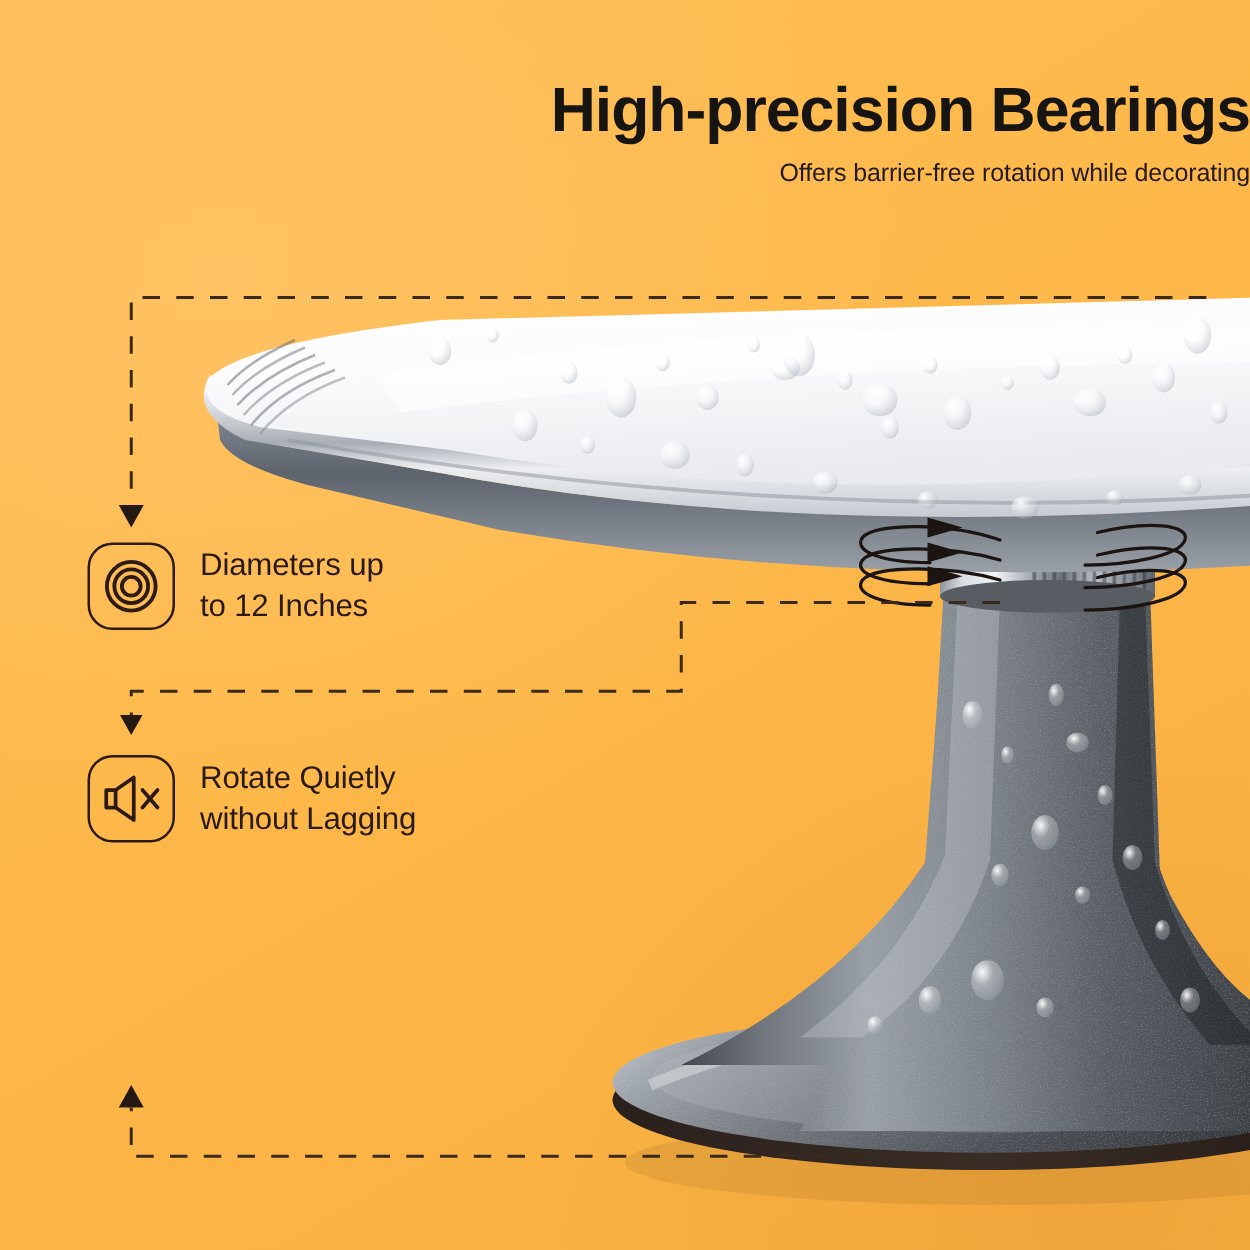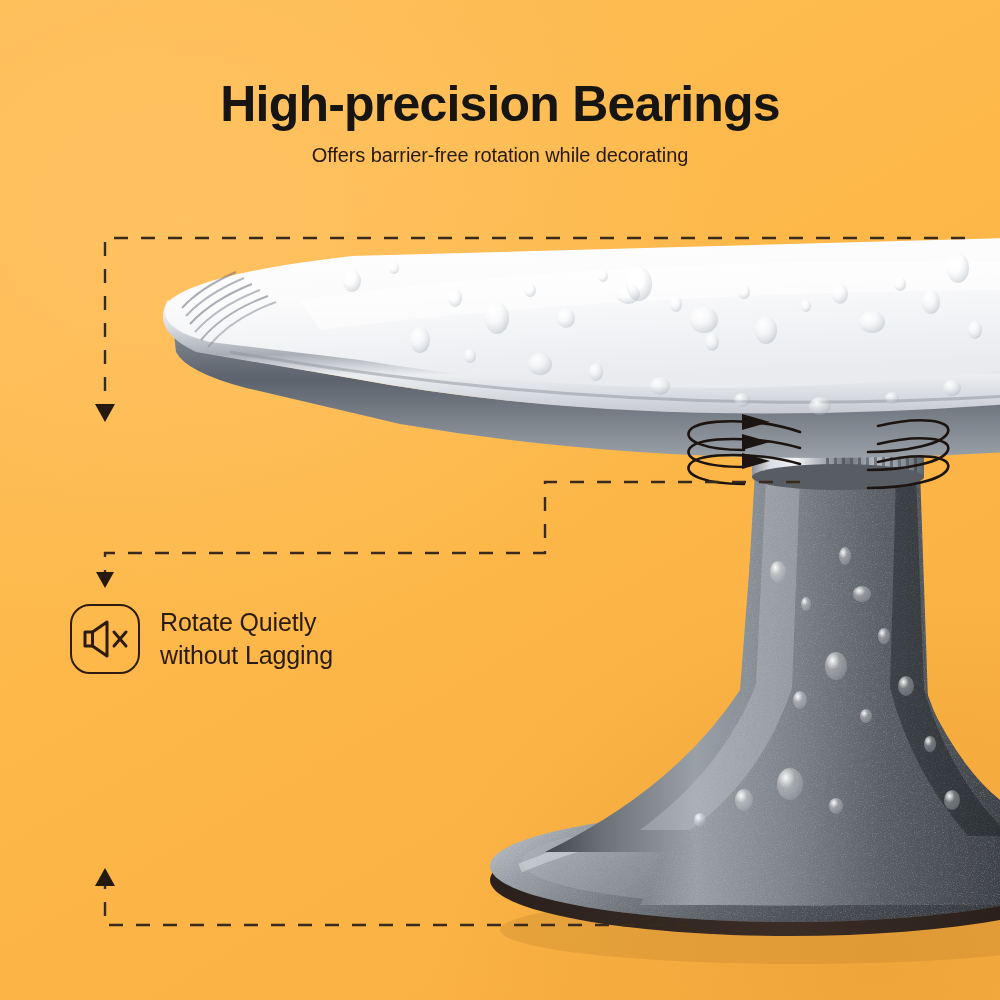--- a/index.html
+++ b/index.html
@@ -14,21 +14,21 @@
     position:absolute; inset:0;
     width:1000px; height:1000px;
     background:
       radial-gradient(ellipse 900px 700px at 18% 22%, #FFC262 0%, rgba(255,194,98,0) 62%),
       radial-gradient(ellipse 700px 600px at 88% 96%, #F0A53A 0%, rgba(240,165,58,0) 64%),
       linear-gradient(150deg, #FEBE56 0%, #FDB849 46%, #F8AE3F 100%);
     overflow:hidden;
   }
 
   
-  .header { position:absolute; left:0; right:0; top:62px; text-align:center;margin-top:16px; }
+  .header { position:absolute; left:0; right:0; top:62px; text-align:right; }
   .title {
     font-size:50px; font-weight:700; letter-spacing:-0.8px;
     color:#171511; line-height:1.06;
   }
   .subtitle {
     font-size:20px; font-weight:400; color:#241A11;
     margin-top:13px; letter-spacing:-0.1px;
   }
 
   
@@ -271,20 +271,33 @@
     <polygon points="95,404 115,404 105,422" fill="#241A12"></polygon>
     <polygon points="96,572 114,572 105,588" fill="#241A12"></polygon>
     <polygon points="95,886 115,886 105,868" fill="#241A12"></polygon>
   </svg>
 
   <div class="header">
     <div class="title">High-precision Bearings</div>
     <div class="subtitle">Offers barrier-free rotation while decorating</div>
   </div>
 
+  <div class="feature feat-1">
+    <div class="icon-box">
+      <svg width="46" height="46" viewBox="0 0 46 46">
+        <g fill="none" stroke="#2E1B0F" stroke-width="3.1">
+          <circle cx="23" cy="23" r="19.5"></circle>
+          <circle cx="23" cy="23" r="13.5"></circle>
+          <circle cx="23" cy="23" r="7.5"></circle>
+        </g>
+      </svg>
+    </div>
+    <div class="feat-label">Diameters up
+to 12 Inches</div>
+  </div>
 
   <div class="feature feat-2">
     <div class="icon-box">
       <svg width="48" height="42" viewBox="0 0 48 42">
         <g fill="none" stroke="#2E1B0F" stroke-width="3" stroke-linejoin="round" stroke-linecap="round">
           <path d="M4,14 L11.5,14 L11.5,28 L4,28 Z"></path>
           <path d="M11.5,14 L26,4 L26,38 L11.5,28"></path>
           <path d="M33,14 L45,28"></path>
           <path d="M45,14 L33,28"></path>
         </g>

